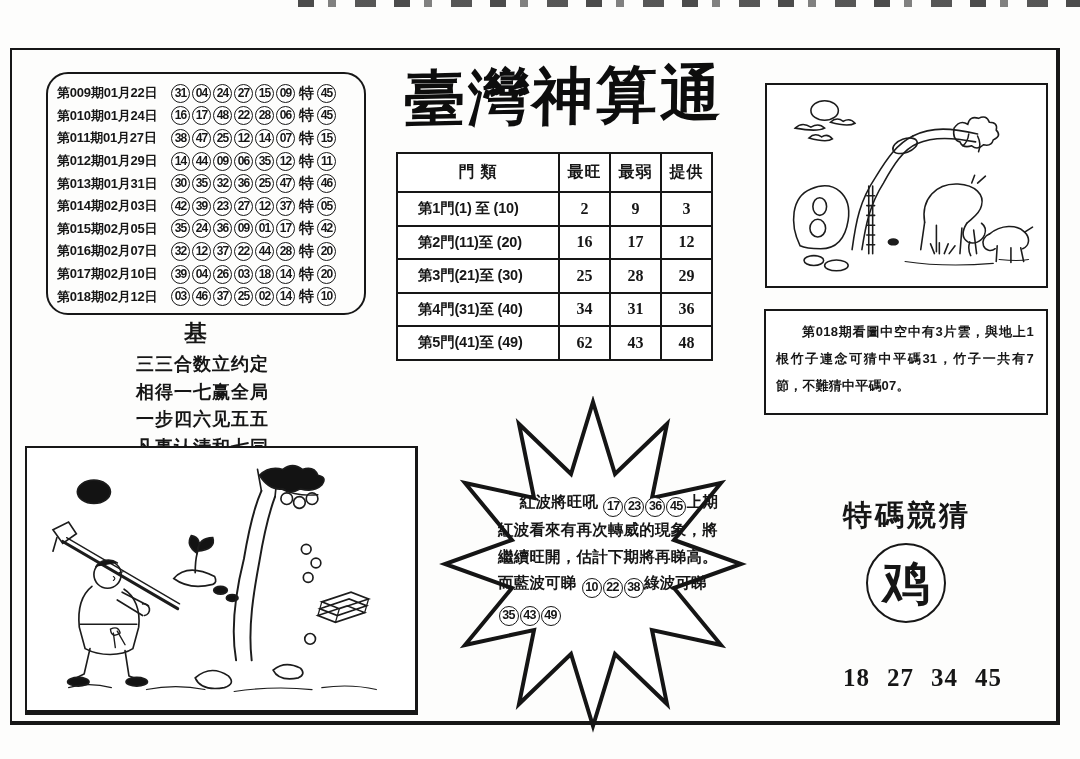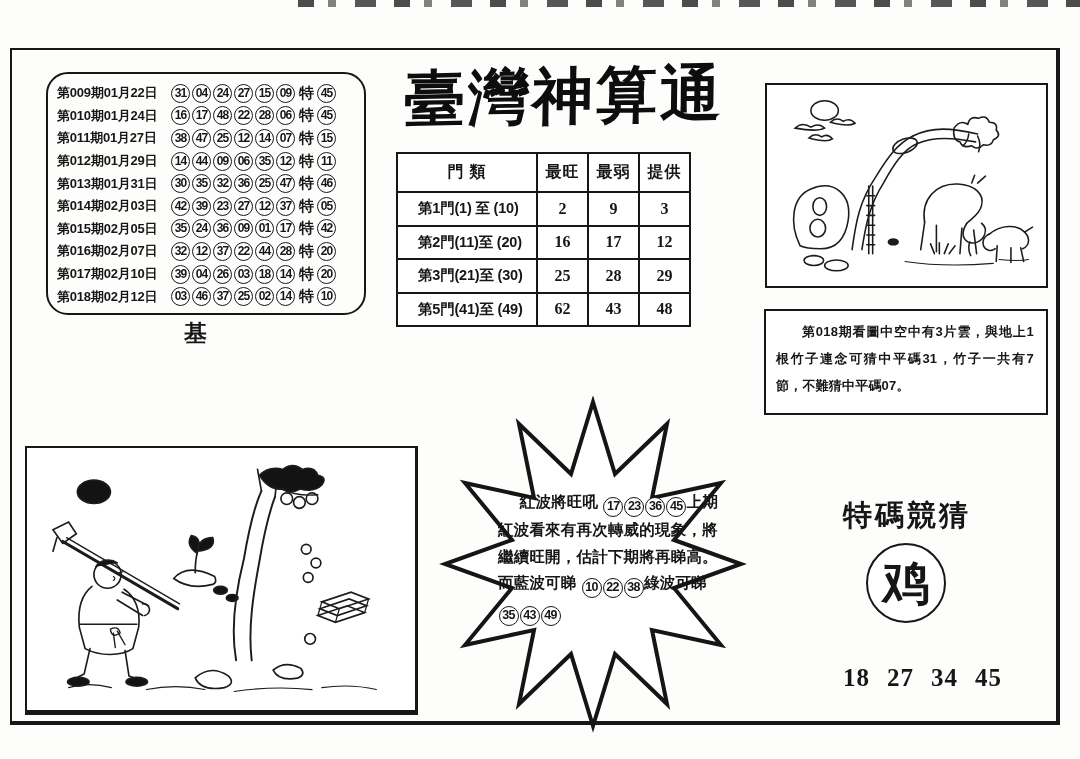--- a/index.html
+++ b/index.html
@@ -55,21 +55,21 @@
     border-collapse:collapse; table-layout:fixed;
     font-family:"Liberation Serif","DejaVu Serif",serif;
   }
   table.stats th, table.stats td{
     border:2.2px solid #171717; text-align:center; vertical-align:middle;
     background:#fff;
   }
   table.stats th{ height:39px; font-size:16px; font-weight:800; letter-spacing:1px; }
   table.stats td{ height:33.5px; font-size:16px; font-weight:600; }
   table.stats td.cat{ font-size:14.5px; font-weight:800; text-align:left; padding-left:20px; letter-spacing:-.2px; font-family:"Liberation Sans",sans-serif; }
-  .w-cat{ width:140px; } .w-v{ width:51px; }
+  .w-cat{ width:162px; } .w-v{ width:51px; }
 
   
   .verse{ position:absolute; left:136px; top:318px; width:210px;
     font-family:"Liberation Serif","DejaVu Serif",serif; }
   .verse-head{ font-size:23px; font-weight:800; margin-left:48px; margin-bottom:2px; }
   .verse-line{ font-size:18px; font-weight:700; line-height:27.5px; letter-spacing:1px; }
 
   
   .illu-tr{
     position:absolute; left:765px; top:83px; width:283px; height:205px;
@@ -276,30 +276,42 @@
           <td class="w-v">17</td>
           <td class="w-v">12</td>
         </tr>
         <tr>
           <td class="cat w-cat">第3門(21)至 (30)</td>
           <td class="w-v">25</td>
           <td class="w-v">28</td>
           <td class="w-v">29</td>
         </tr>
         <tr>
+          <td class="cat w-cat">第4門(31)至 (40)</td>
+          <td class="w-v">34</td>
+          <td class="w-v">31</td>
+          <td class="w-v">36</td>
+        </tr>
+        <tr>
           <td class="cat w-cat">第5門(41)至 (49)</td>
           <td class="w-v">62</td>
           <td class="w-v">43</td>
           <td class="w-v">48</td>
         </tr>
       </tbody>
   </table>
 
   <div class="verse">
     <div class="verse-head">基</div>
+    <div id="verse-lines">
+        <div class="verse-line">三三合数立约定</div>
+        <div class="verse-line">相得一七赢全局</div>
+        <div class="verse-line">一步四六见五五</div>
+        <div class="verse-line">凡事认清和七同</div>
+      </div>
   </div>
 
   <div class="illu-tr">
     <svg viewBox="0 0 283 205" fill="none" stroke="#1c1c1c" stroke-width="1.6" stroke-linecap="round">
       <ellipse cx="58" cy="26" rx="14" ry="10"></ellipse>
       <path d="M28,44 q7,-7 16,-1 q8,-5 14,1 q-8,4 -30,0 Z"></path>
       <path d="M64,38 q6,-6 13,-1 q7,-4 12,2 q-7,4 -25,-1 Z"></path>
       <path d="M42,54 q6,-6 13,-1 q6,-4 11,2 q-6,4 -24,-1 Z"></path>
       <path d="M33,164 C22,142 24,114 44,106 C68,96 86,112 82,138 C79,157 70,167 54,167 C44,167 37,166 33,164 Z"></path>
       <ellipse cx="53" cy="124" rx="7" ry="9"></ellipse>

